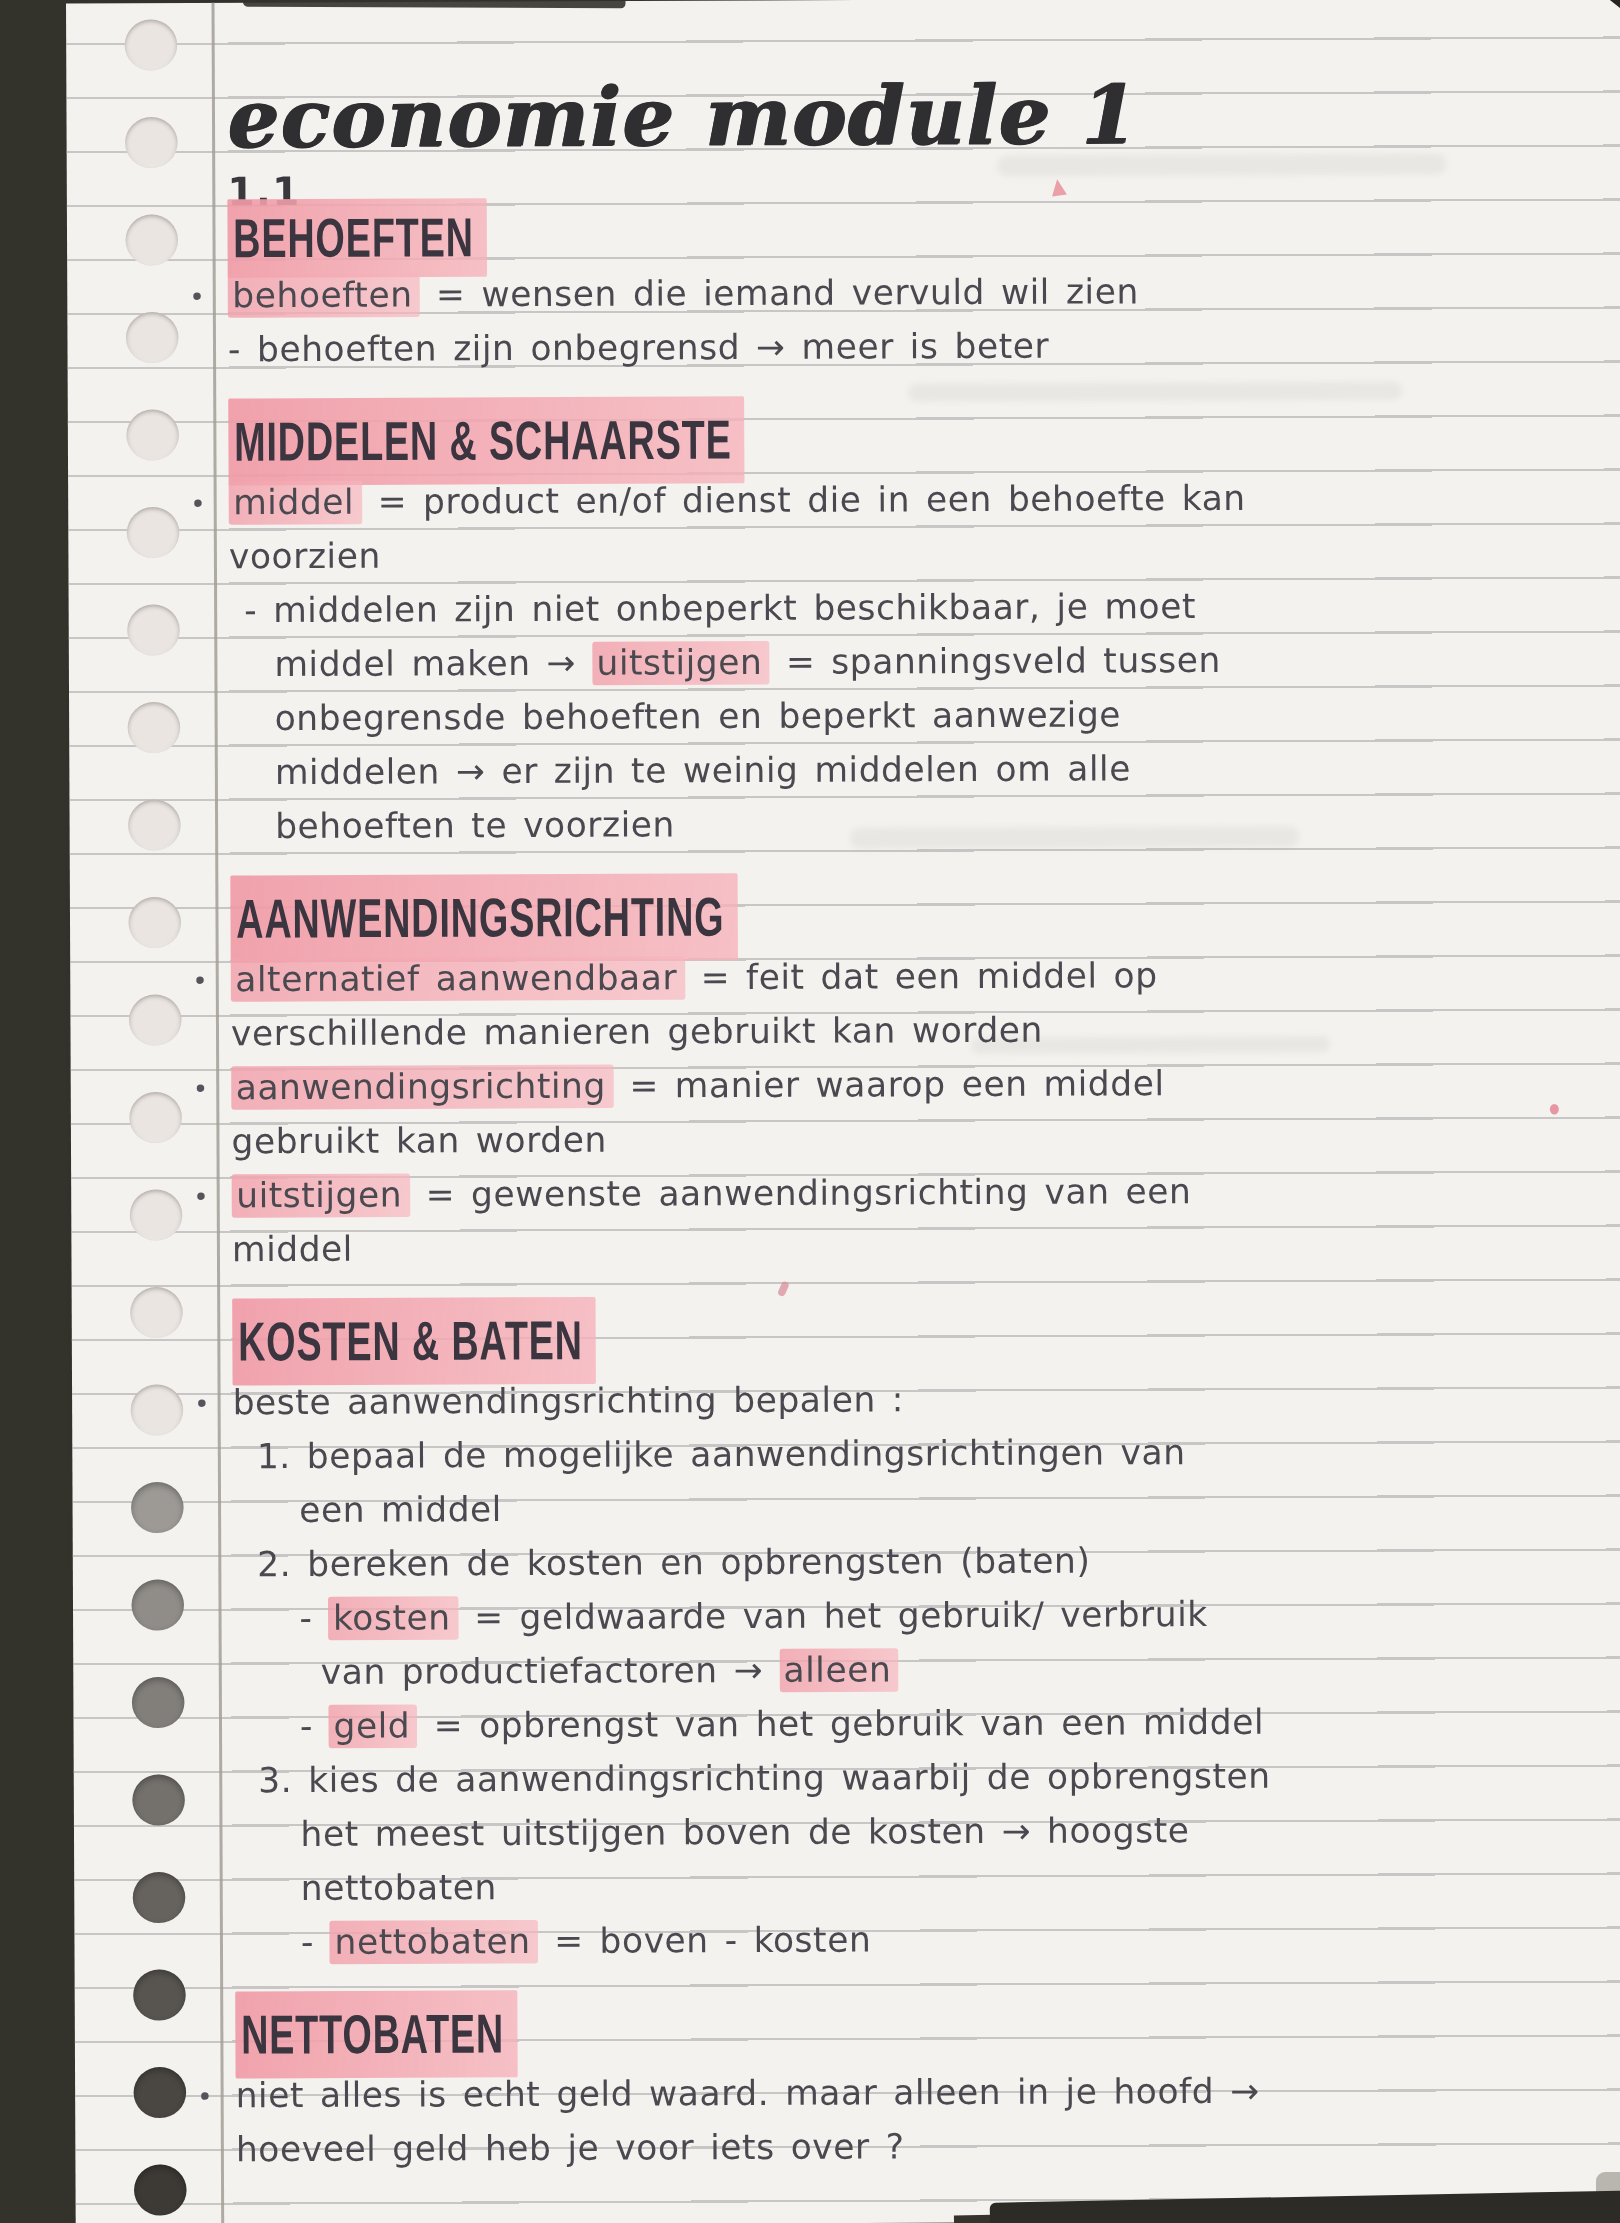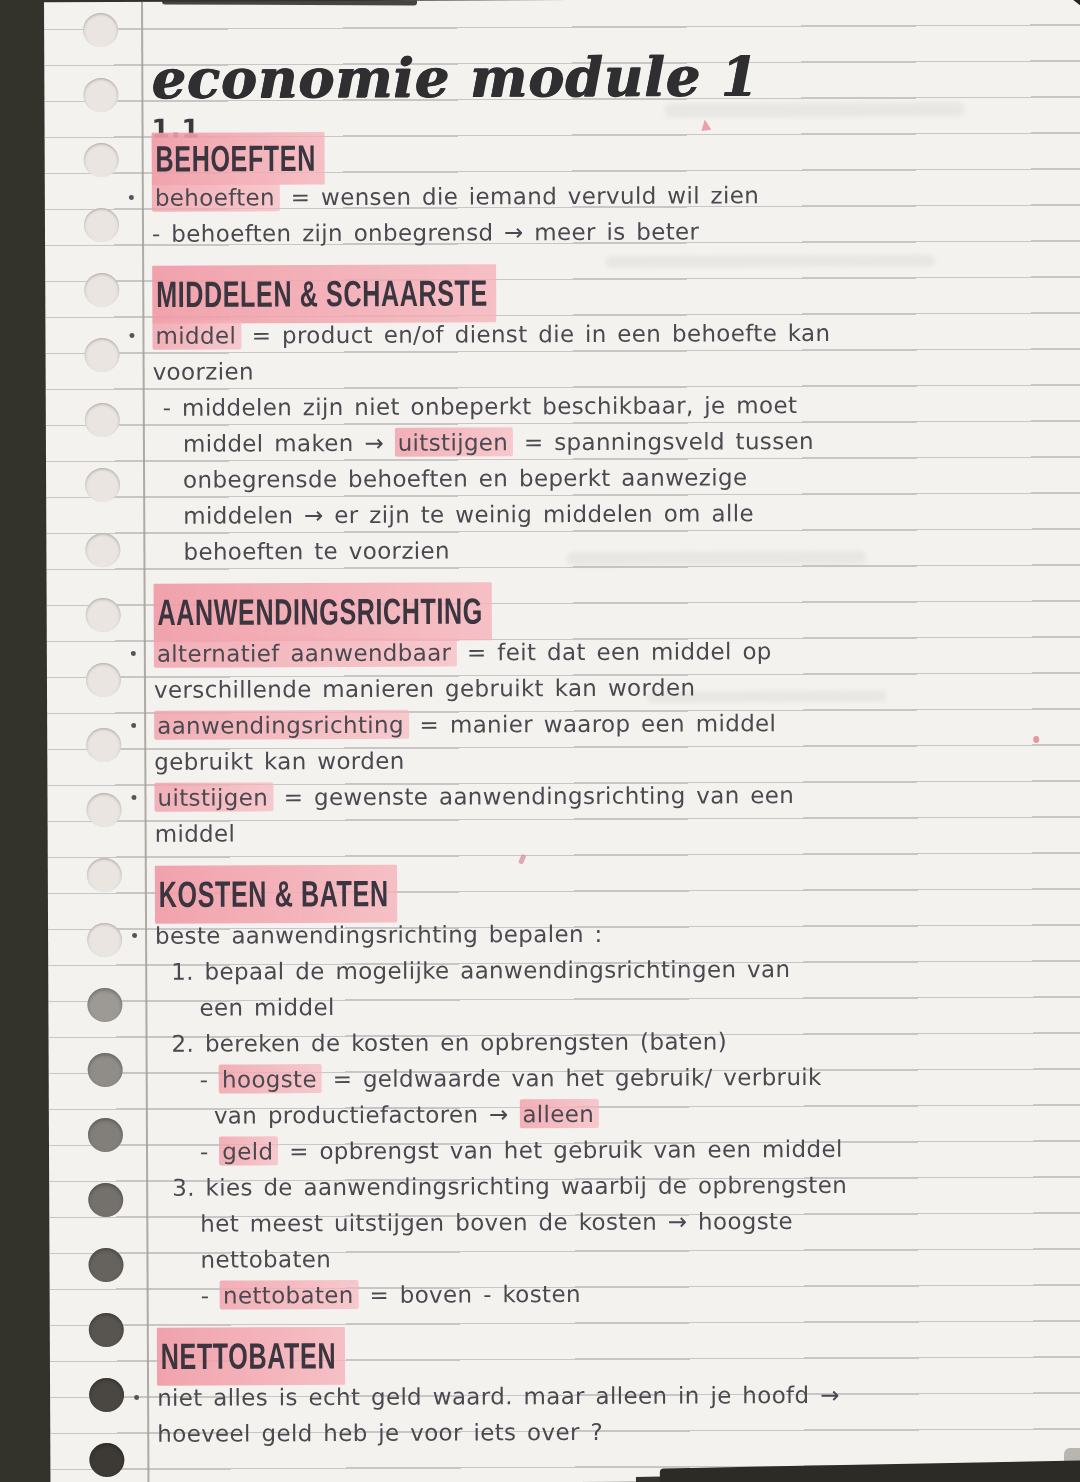--- a/index.html
+++ b/index.html
@@ -223,21 +223,21 @@
             <div class="nline"><span>gebruikt kan worden</span></div>
             <div class="nline"><span class="mbullet"></span><span class="hl">uitstijgen</span><span> = gewenste aanwendingsrichting van een</span></div>
             <div class="nline"><span>middel</span></div>
           </section>
           <section class="sec">
             <div class="sec-heading"><span class="head-band">KOSTEN &amp; BATEN</span></div>
             <div class="nline"><span class="mbullet"></span><span>beste aanwendingsrichting bepalen :</span></div>
             <div class="nline" style="padding-left: 16px;"><span>1. bepaal de mogelijke aanwendingsrichtingen van</span></div>
             <div class="nline" style="padding-left: 44px;"><span>een middel</span></div>
             <div class="nline" style="padding-left: 16px;"><span>2. bereken de kosten en opbrengsten (baten)</span></div>
-            <div class="nline" style="padding-left: 44px;"><span>- </span><span class="hl">hoogste</span><span> = geldwaarde van het gebruik/ verbruik</span></div>
+            <div class="nline" style="padding-left: 44px;"><span>- </span><span class="hl">kosten</span><span> = geldwaarde van het gebruik/ verbruik</span></div>
             <div class="nline" style="padding-left: 58px;"><span>van productiefactoren → </span><span class="hl">alleen</span></div>
             <div class="nline" style="padding-left: 44px;"><span>- </span><span class="hl">geld</span><span> = opbrengst van het gebruik van een middel</span></div>
             <div class="nline" style="padding-left: 16px;"><span>3. kies de aanwendingsrichting waarbij de opbrengsten</span></div>
             <div class="nline" style="padding-left: 44px;"><span>het meest uitstijgen boven de kosten → hoogste</span></div>
             <div class="nline" style="padding-left: 44px;"><span>nettobaten</span></div>
             <div class="nline" style="padding-left: 44px;"><span>- </span><span class="hl">nettobaten</span><span> = boven - kosten</span></div>
           </section>
           <section class="sec">
             <div class="sec-heading"><span class="head-band">NETTOBATEN</span></div>
             <div class="nline"><span class="mbullet"></span><span>niet alles is echt geld waard. maar alleen in je hoofd →</span></div>

